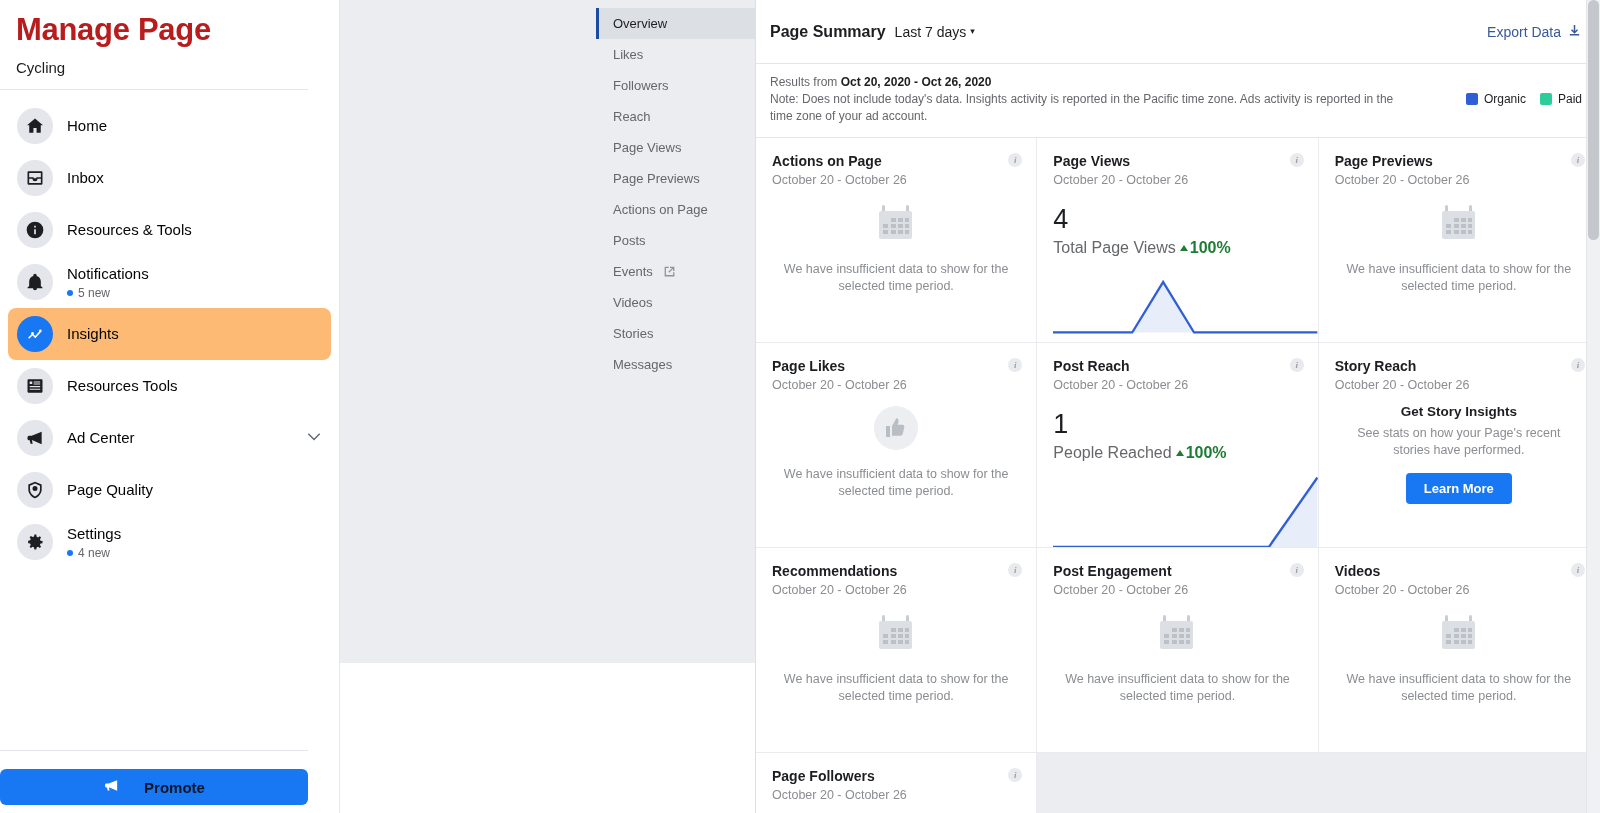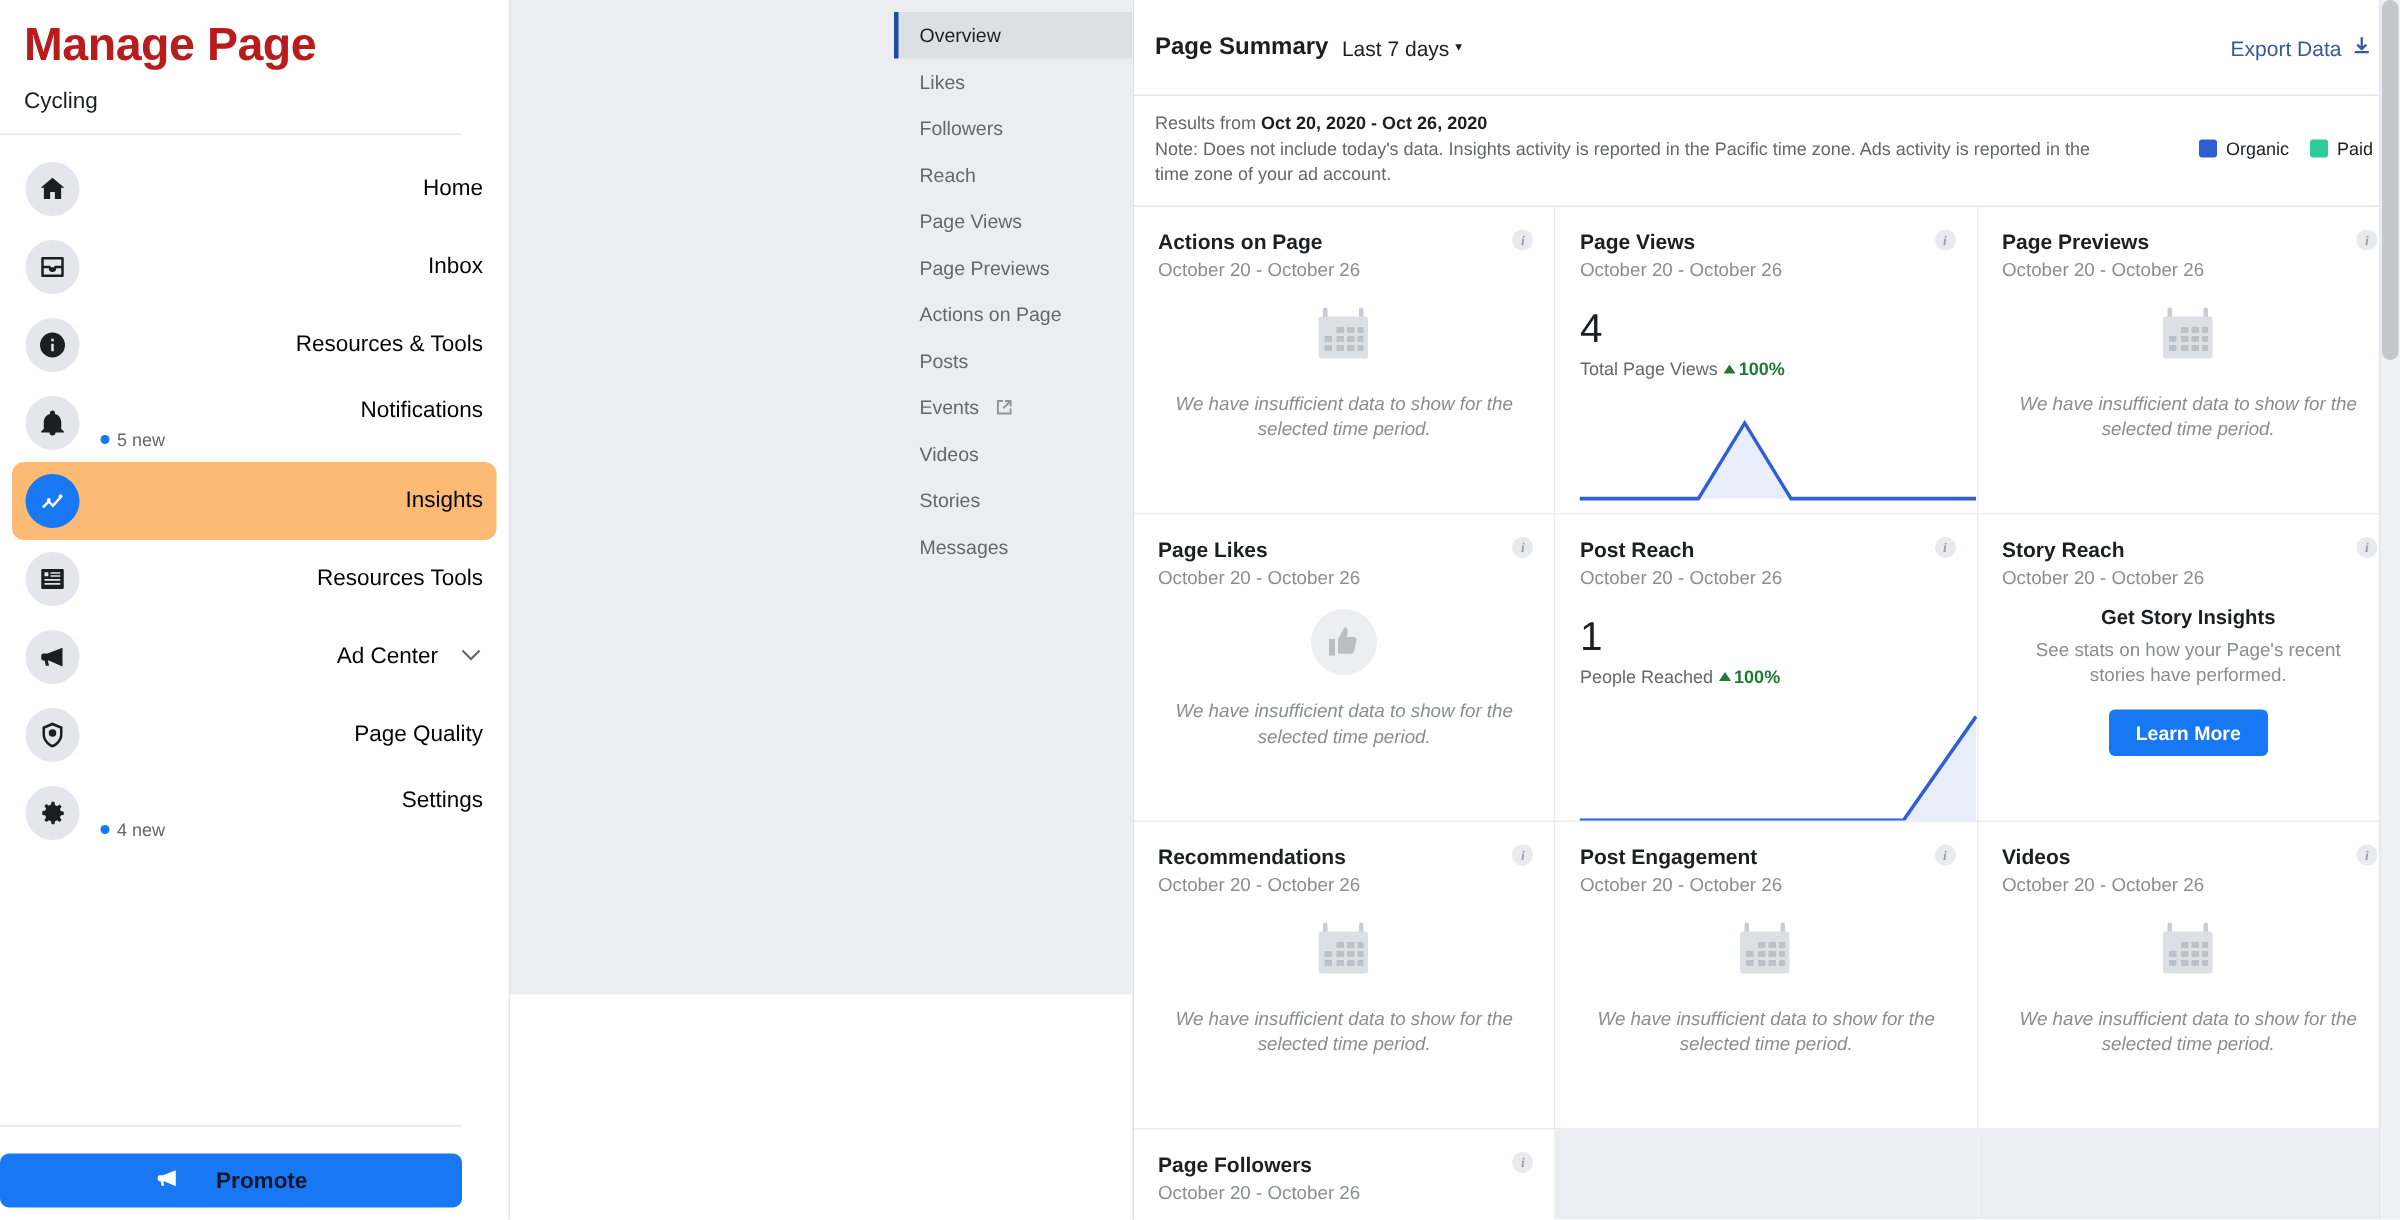--- a/index.html
+++ b/index.html
@@ -19,21 +19,21 @@
     border-right: 1px solid #e8e8e8;
   }
   .ls-header { padding: 12px 16px 0 16px; }
   .ls-title { font-size: 31px; font-weight: bold; color: #b91c1c; letter-spacing: -0.3px; }
   .ls-subtitle { font-size: 15px; color: #1c1e21; margin-top: 11px; }
   .ls-divider { height: 1px; background: #e4e6eb; margin: 13px 16px 0 0; width: 308px; }
   .nav-list { padding: 10px 8px 0 8px; }
   .nav-item {
     display: flex; align-items: center; gap: 14px;
     height: 52px; padding: 0 9px; border-radius: 8px;
-    cursor: pointer; position: relative; text-align: right;
+    cursor: pointer; position: relative;
   }
   .nav-item.active { background: #fdba74; }
   .nav-icon {
     width: 36px; height: 36px; border-radius: 50%;
     background: #e4e6eb; flex: 0 0 36px;
     display: flex; align-items: center; justify-content: center;
   }
   .nav-item.active .nav-icon { background: #1877f2; }
   .nav-icon svg { width: 20px; height: 20px; fill: #1c1e21; }
   .nav-item.active .nav-icon svg { fill: #fff; }
@@ -126,35 +126,35 @@
     width: 14px; height: 14px; border-radius: 50%;
     background: #e8eaed; color: #9a9da1;
     font-size: 9px; font-style: italic; font-weight: bold;
     display: flex; align-items: center; justify-content: center;
     font-family: "Liberation Serif", serif; cursor: pointer;
   }
   .metric-num {
     font-size: 27px; color: #1c1e21; line-height: 33px;
     margin-top: 16px; font-weight: normal;
   }
-  .metric-label { font-size: 12px; color: #65676b; margin-top: 3px; display: flex; align-items: center; gap: 4px; }
+  .metric-label { font-size: 16px; color: #65676b; margin-top: 3px; display: flex; align-items: center; gap: 4px; }
   .delta { color: #1e7b34; font-weight: bold; display: inline-flex; align-items: center; gap: 2px; }
   .tri { width: 0; height: 0; border-left: 4px solid transparent; border-right: 4px solid transparent; border-bottom: 6px solid #1e7b34; }
 
   .spark { position: absolute; left: 16px; right: 0; bottom: 0; height: 72px; }
   .spark svg { width: 100%; height: 100%; display: block; }
 
   .empty-wrap {
     display: flex; flex-direction: column; align-items: center;
     justify-content: center; margin-top: 14px;
   }
   .cal-ico { width: 42px; height: 44px; position: relative; }
   .empty-msg {
     font-size: 12.5px; color: #8a8d91; text-align: center;
-    line-height: 17px; margin-top: 16px; max-width: 230px; font-style: italic;
+    line-height: 17px; margin-top: 16px; max-width: 230px;
   }
   .like-circle {
     width: 44px; height: 44px; border-radius: 50%; background: #eceef1;
     display: flex; align-items: center; justify-content: center;
   }
   .like-circle svg { width: 24px; height: 24px; fill: #b9bdc4; }
 
   .story-cta { text-align: center; margin-top: 12px; }
   .story-h { font-size: 13.5px; font-weight: bold; color: #1c1e21; }
   .story-p { font-size: 12.5px; color: #8a8d91; line-height: 17px; margin-top: 6px; padding: 0 10px; }

